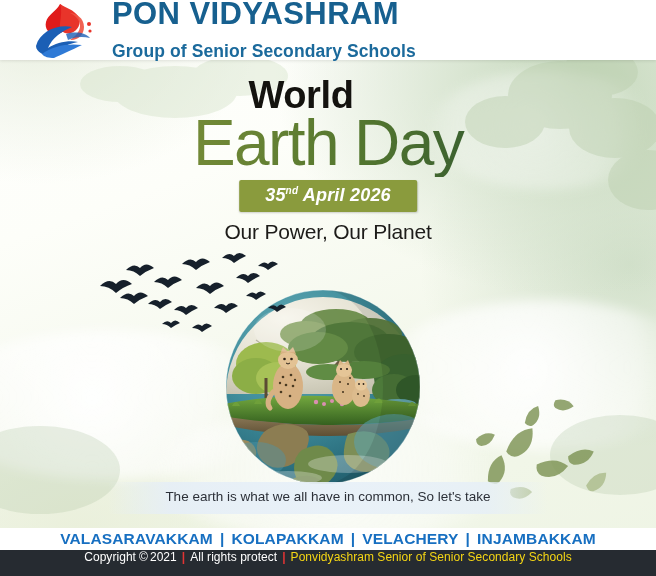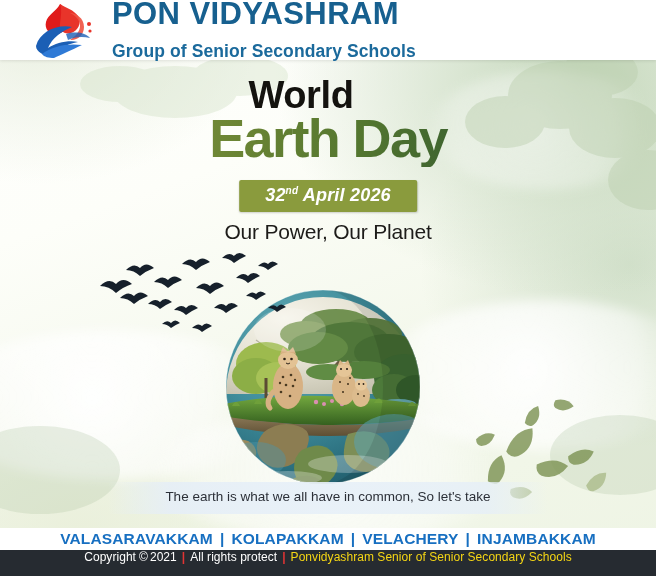--- a/index.html
+++ b/index.html
@@ -49,21 +49,21 @@
   }
 
   
   .title-world{
     position:absolute; top:74px; width:602px; text-align:center; z-index:30;
     font-size:38px; font-weight:bold; color:#14130f; letter-spacing:-.4px;
     text-shadow:0 1px 2px rgba(255,255,255,.65);
   }
   .title-earthday{
     position:absolute; top:110px; width:656px; text-align:center; z-index:30;
-    font-size:54px; font-weight:bold; letter-spacing:-1.6px; line-height:1.05;
+    font-size:64px; font-weight:normal; letter-spacing:-1.6px; line-height:1.05;
     background:linear-gradient(100deg,#8e9c3c 0%,#7d9039 22%,#53762f 55%,#2e5630 80%,#24482b 100%);
     -webkit-background-clip:text; background-clip:text;
     color:transparent; -webkit-text-fill-color:transparent;
   }
   .date-badge{
     position:absolute; top:180px; left:50%; transform:translateX(-50%);
     z-index:30; background:#8a9b3d; color:#ffffff;
     font-size:18px; font-weight:bold; font-style:italic;
     padding:5px 26px 6px; border-radius:2px; letter-spacing:.2px;
     box-shadow:0 1px 2px rgba(0,0,0,.18);
@@ -167,21 +167,21 @@
     </svg>
     <div class="logo-text">
       <div class="logo-line1">PON VIDYASHRAM</div>
       <div class="logo-line2">Group of Senior Secondary Schools</div>
     </div>
   </div>
 
   <div class="title-world">World</div>
   <div class="title-earthday">Earth Day</div>
 
-  <div class="date-badge"><span>32</span><sup>nd</sup><span> April 2026</span></div>
+  <div class="date-badge"><span>35</span><sup>nd</sup><span> April 2026</span></div>
 
   <div class="slogan">Our Power, Our Planet</div>
 
   <svg class="birds" width="200" height="92" viewBox="0 0 200 92">
     <g fill="#16202b">
       <path d="M4 34 q9-9 16-2 q7-8 16 0 q-9 3-16 9 q-7-7-16-7z"></path>
       <path d="M30 18 q8-8 14-2 q6-7 14 0 q-8 3-14 8 q-6-6-14-6z"></path>
       <path d="M24 46 q8-8 14-2 q6-7 14 0 q-8 3-14 8 q-6-6-14-6z"></path>
       <path d="M52 52 q7-7 12-2 q5-6 12 0 q-7 3-12 7 q-5-5-12-5z"></path>
       <path d="M58 30 q8-8 14-2 q6-7 14 0 q-8 3-14 8 q-6-6-14-6z"></path>

